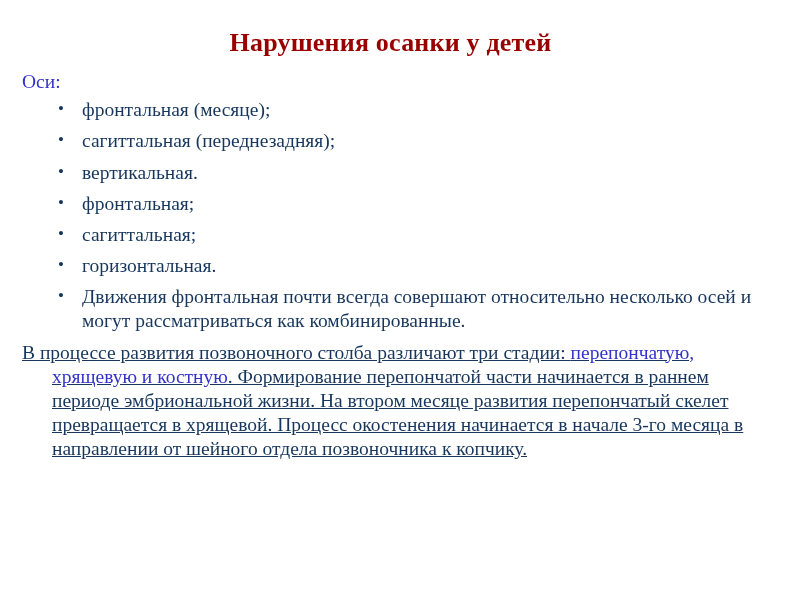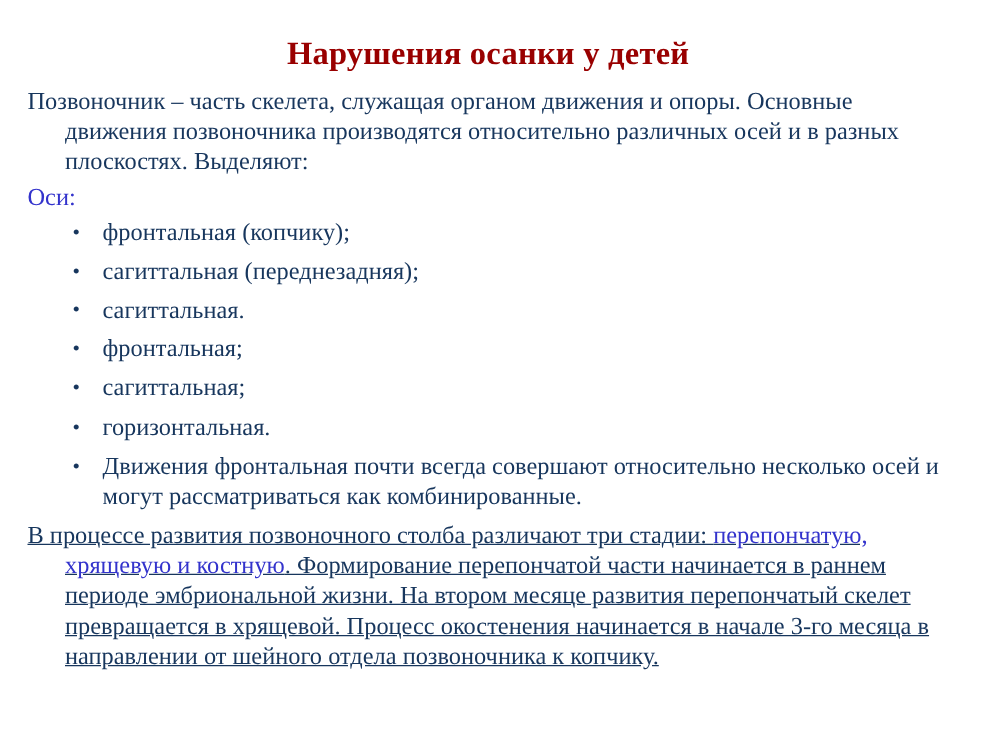--- a/index.html
+++ b/index.html
@@ -78,36 +78,35 @@
 </style>
 </head>
 <body>
 
 <div class="slide">
 
   <h1 class="title">Нарушения осанки у детей</h1>
 
   <div class="body-text">
 
-    <p class="para hang">Позвоночник – часть скелета, служащая органом движения и опоры. Основные движения позвоночника производятся относительно различных осей и в разных плоскостях. Выделяют:</p>
 
     <p class="section-heading">Оси:</p>
 
     <ul class="bullet-list">
       <li class="bullet-item">
         <span class="bullet">•</span>
-        <span class="bullet-text">фронтальная (копчику);</span>
+        <span class="bullet-text">фронтальная (месяце);</span>
       </li>
       <li class="bullet-item">
         <span class="bullet">•</span>
         <span class="bullet-text">сагиттальная (переднезадняя);</span>
       </li>
       <li class="bullet-item">
         <span class="bullet">•</span>
-        <span class="bullet-text">сагиттальная.</span>
+        <span class="bullet-text">вертикальная.</span>
       </li>
     </ul>
 
 
     <ul class="bullet-list">
       <li class="bullet-item">
         <span class="bullet">•</span>
         <span class="bullet-text">фронтальная;</span>
       </li>
       <li class="bullet-item">

